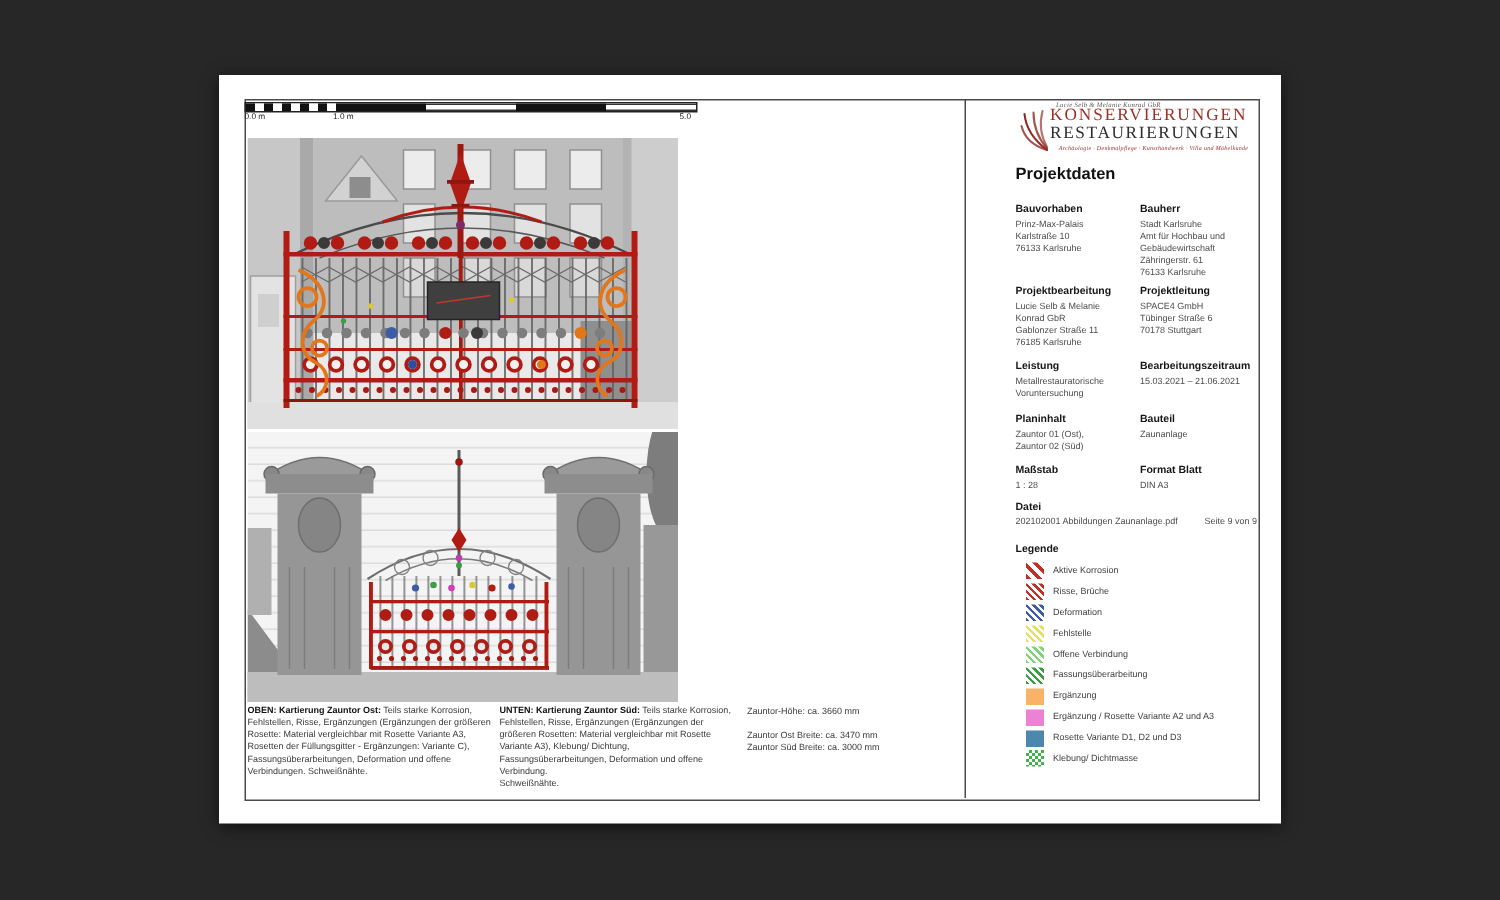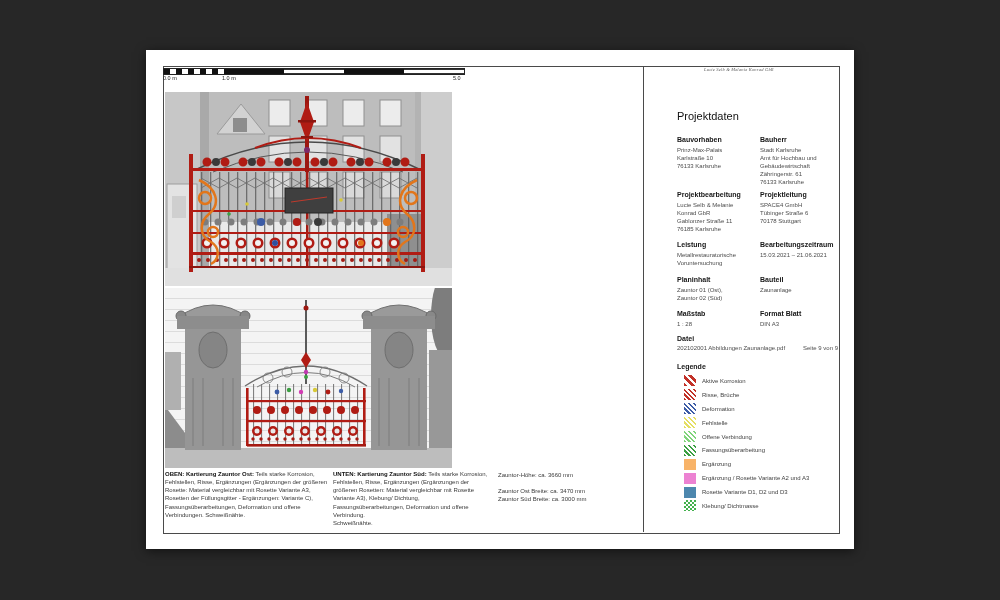--- a/index.html
+++ b/index.html
@@ -36,21 +36,21 @@
   
   .logo{position:absolute;left:534px;top:17px;width:158px;}
   .logo-row{display:flex;align-items:flex-start;}
   .logo-text{flex:1;text-align:left;}
   .logo-script{font-family:"Liberation Serif",serif;font-style:italic;font-size:4.5px;color:#5a5a5a;
                margin-left:24px;letter-spacing:.2px;}
   .logo-line1{font-family:"Liberation Serif",serif;font-size:11.5px;letter-spacing:1.3px;line-height:1.02;}
   .logo-line2{font-family:"Liberation Serif",serif;font-size:11.5px;letter-spacing:1.1px;color:#2e2e2e;line-height:1.02;}
   .logo-tag{font-family:"Liberation Serif",serif;font-style:italic;font-size:4px;text-align:center;
             letter-spacing:.2px;margin-top:1px;}
-  .pd-title{position:absolute;left:531px;top:60px;font-size:11px;font-weight:normal;color:#111;text-align:center;}
+  .pd-title{position:absolute;left:531px;top:60px;font-size:11px;font-weight:bold;color:#111;text-align:center;}
 
   .field{position:absolute;width:80px;}
   .field .lbl{font-size:7px;font-weight:bold;color:#161616;margin-bottom:3px;}
   .field .val{font-size:6px;color:#4d4d4d;line-height:1.35;white-space:pre-line;}
   .fA{left:531px;} .fB{left:614px;width:79px;}
   .r1{top:86px;} .r2{top:141px;} .r3{top:191px;} .r4{top:226px;} .r5{top:260px;}
 
   .datei{position:absolute;left:531px;top:285px;width:161px;}
   .datei .lbl{font-size:7px;font-weight:bold;color:#161616;margin-bottom:3px;}
   .datei-row{display:flex;justify-content:space-between;font-size:6px;color:#4d4d4d;}
@@ -259,20 +259,35 @@
       <p><span class="lead">UNTEN: Kartierung Zauntor Süd:</span><span class="body"> Teils starke Korrosion, Fehlstellen, Risse, Ergänzungen (Ergänzungen der größeren Rosetten: Material vergleichbar mit Rosette Variante A3), Klebung/ Dichtung, Fassungsüberarbeitungen, Deformation und offene Verbindung.
 Schweißnähte.</span></p>
     </div>
     <div class="cap cap3">Zauntor-Höhe: ca. 3660 mm
 
 Zauntor Ost Breite: ca. 3470 mm
 Zauntor Süd Breite: ca. 3000 mm</div>
 
     <div class="logo">
       <div class="logo-script">Lucie Selb &amp; Melanie Konrad GbR</div>
+      <div class="logo-row">
+        <svg width="20" height="30" viewBox="0 0 20 30">
+          <g fill="none" stroke="#8f2a22" stroke-width="1.4" stroke-linecap="round">
+            <path d="M18 28 C10 22 4 14 3 4"></path>
+            <path d="M18 27 C12 20 9 12 9 3" opacity="0.8"></path>
+            <path d="M18 26 C14 19 13 10 15 2" opacity="0.65"></path>
+            <path d="M18 28 C8 25 3 20 1 12" opacity="0.8"></path>
+          </g>
+        </svg>
+        <div class="logo-text">
+          <div class="logo-line1" style="color:#9c2f26;">KONSERVIERUNGEN</div>
+          <div class="logo-line2">RESTAURIERUNGEN</div>
+          <div class="logo-tag" style="color:#9c2f26;">Archäologie · Denkmalpflege · Kunsthandwerk · Villa und Möbelkunde</div>
+        </div>
+      </div>
     </div>
 
     <div class="pd-title">Projektdaten</div>
 
     <div class="field fA r1">
       <div class="lbl">Bauvorhaben</div>
       <div class="val">Prinz-Max-Palais
 Karlstraße 10
 76133 Karlsruhe</div>
     </div>

